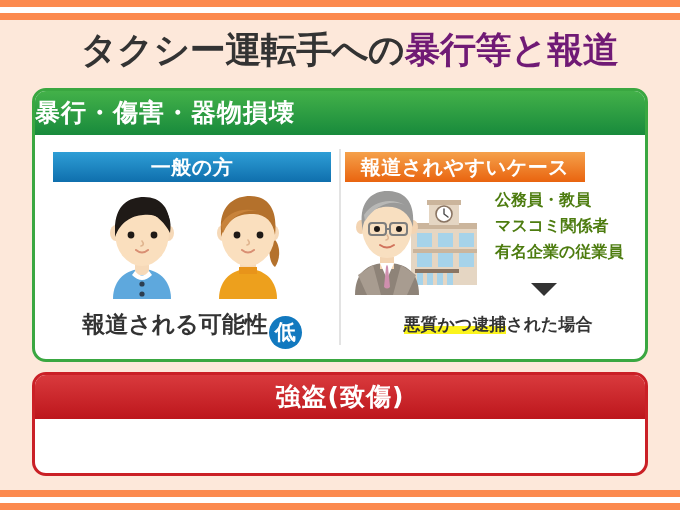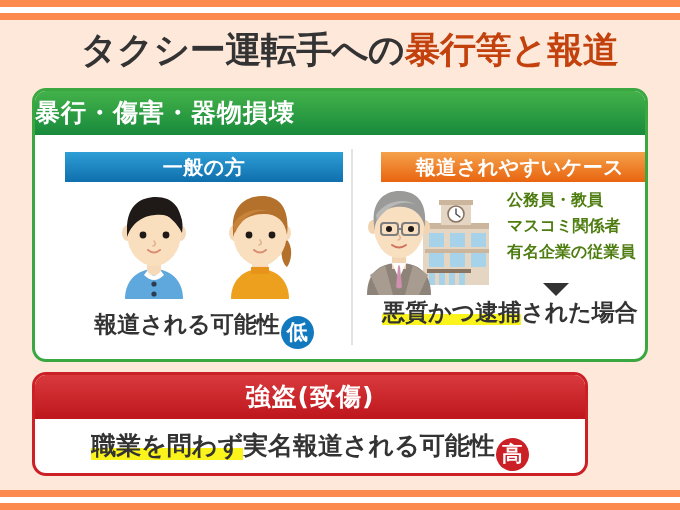--- a/index.html
+++ b/index.html
@@ -44,21 +44,21 @@
     top: 26px;
     width: 680px;
     text-align: center;
     font-size: 36px;
     font-weight: bold;
     letter-spacing: -0.5px;
     white-space: nowrap;
     line-height: 48px;
   }
   .title .t-dark   { color: #333333; margin-left: 19px; }
-  .title .t-accent { color: #c2410c; }
+  .title .t-accent { color: #701a75; }
 
   
   .panel-green {
     position: absolute;
     left: 32px;
     top: 88px;
     width: 616px;
     height: 274px;
     border: 3px solid #3aa741;
     border-radius: 14px;
@@ -72,44 +72,43 @@
     font-size: 25px;
     font-weight: bold;
     line-height: 44px;
     text-align: left;
     letter-spacing: 1px;
   }
 
   .green-body {
     position: relative;
     height: 224px;
-    margin-left: 12px;
   }
 
   
   .subhead {
     position: absolute;
     height: 30px;
     line-height: 30px;
     text-align: center;
     color: #ffffff;
     font-size: 20px;
     font-weight: bold;
     letter-spacing: 0.5px;
   }
   .subhead-blue {
     left: 18px;
     top: 17px;
     width: 278px;
     background: linear-gradient(to bottom, #2e9ed6 0%, #0f6fad 100%);
   }
   .subhead-orange {
-    left: 334px;
+    left: 310px;
     top: 17px;
-    width: 278px;
+    width: 240px;
     background: linear-gradient(to bottom, #f5a14b 0%, #e9640f 100%);
   }
 
   
   .divider {
     position: absolute;
     left: 304px;
     top: 14px;
     width: 2px;
     height: 196px;
@@ -185,41 +184,41 @@
     width: 0;
     height: 0;
     border-left: 13px solid transparent;
     border-right: 13px solid transparent;
     border-top: 13px solid #333333;
   }
 
   .result-right {
     position: absolute;
     left: 318px;
-    top: 160px;
+    top: 172px;
     width: 290px;
     text-align: center;
-    font-size: 23px;
+    font-size: 17px;
     font-weight: bold;
     color: #333333;
     white-space: nowrap;
     line-height: 34px;
   }
 
   
   .hl {
     background: linear-gradient(to top, #fbf41c 0%, #fbf41c 42%, transparent 42%);
   }
 
   
   .panel-red {
     position: absolute;
     left: 32px;
     top: 372px;
-    width: 556px;
+    width: 616px;
     height: 104px;
     border: 3px solid #ca2026;
     border-radius: 14px;
     background: #ffffff;
     overflow: hidden;
   }
   .panel-red-header {
     height: 44px;
     background: linear-gradient(to bottom, #d93a3d 0%, #bd161c 100%);
     color: #ffffff;
@@ -356,16 +355,13 @@
 
     <div class="result-right">
       <span class="hl">悪質かつ逮捕</span><span>された場合</span>
     </div>
 
   </div>
 </section>
 
 <section class="panel-red">
   <div class="panel-red-header">強盗(致傷)</div>
-  <div class="panel-red-body">
-    <span class="hl">職業を問わず</span><span>実名報道される可能性</span><span class="badge badge-high">高</span>
-  </div>
 </section>
 
 </body></html>

